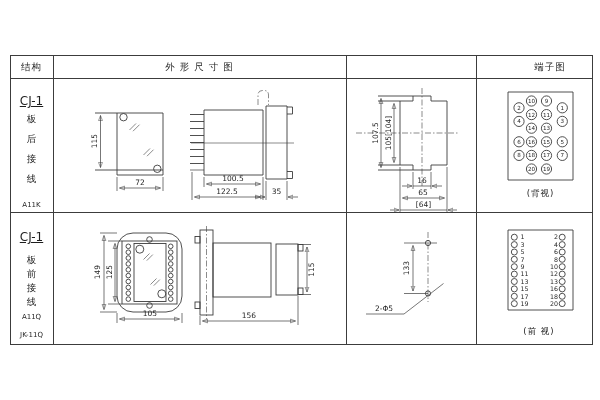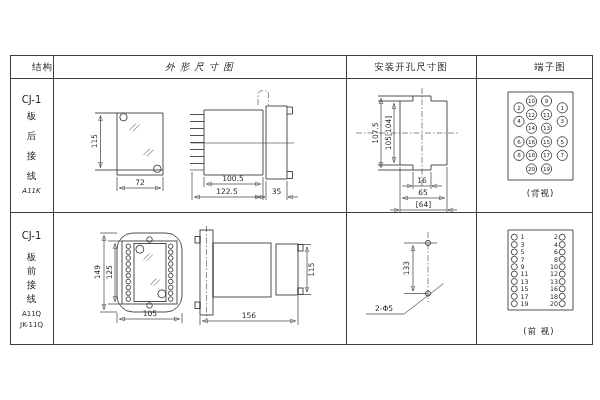--- a/index.html
+++ b/index.html
@@ -12,21 +12,21 @@
   .hline { position:absolute; height:1px; background:#3c3c3c; }
   .vline { position:absolute; width:1px; background:#3c3c3c; }
   .hdr {
     position:absolute; top:55px; height:23px; line-height:23px;
     text-align:center; font-size:9.5px; letter-spacing:1px; color:#1f1f1f;
   }
   .structcell {
     position:absolute; left:10px; width:43px; display:flex;
     flex-direction:column; align-items:center; color:#1f1f1f;
   }
-  .model { font-size:10px; }
+  .model { font-size:12px;text-decoration:underline; }
   .vchar { font-size:9.5px; }
   .code  { font-size:7px; }
   svg { position:absolute; overflow:visible; }
   svg path, svg rect, svg line, svg circle { fill:none; stroke:#3c3c3c; stroke-width:0.9; }
   svg .dimline { stroke-width:0.7; }
   svg .thin { stroke-width:0.6; }
   svg .cl { stroke-width:0.6; stroke-dasharray:6 2 1.5 2; }
   svg text { font-family:"DejaVu Sans","Liberation Sans",sans-serif; fill:#1f1f1f; stroke:none; }
   .dim { font-size:7.5px; text-anchor:middle; }
   .tnum { font-size:5.6px; text-anchor:middle; }
@@ -42,42 +42,41 @@
   <div class="hline" style="left:10px;top:55px;width:582px;"></div>
   <div class="hline" style="left:10px;top:78px;width:582px;"></div>
   <div class="hline" style="left:10px;top:212px;width:582px;"></div>
   <div class="hline" style="left:10px;top:344px;width:582px;"></div>
   <div class="vline" style="left:10px;top:55px;height:290px;"></div>
   <div class="vline" style="left:53px;top:55px;height:290px;"></div>
   <div class="vline" style="left:346px;top:55px;height:290px;"></div>
   <div class="vline" style="left:476px;top:55px;height:290px;"></div>
   <div class="vline" style="left:592px;top:55px;height:290px;"></div>
 
-  <div class="hdr" style="left:10px;width:43px;text-align:right;">结构</div>
-  <div class="hdr" style="left:53px;width:293px;font-style:italic;">外 形 尺 寸 图</div>
-  <div class="hdr" style="left:346px;width:130px;">安装开孔尺寸图</div>
+  <div class="hdr" style="left:10px;width:43px;">结构</div>
+  <div class="hdr" style="left:53px;width:293px;">外 形 尺 寸 图</div>
   <div class="hdr" style="left:476px;width:116px;margin-left:16px;">端子图</div>
 
   <div class="structcell" style="top:78px;height:134px;">
     <span class="model" style="margin-top:16px;">CJ-1</span>
     <span class="vchar" style="margin-top:5px;">板</span>
     <span class="vchar" style="margin-top:7px;">后</span>
     <span class="vchar" style="margin-top:7px;">接</span>
     <span class="vchar" style="margin-top:7px;">线</span>
-    <span class="code" style="margin-top:4px;font-style:italic;">A11K</span>
+    <span class="code" style="margin-top:15px;">A11K</span>
   </div>
 
   <div class="structcell" style="top:212px;height:132px;">
     <span class="model" style="margin-top:18px;">CJ-1</span>
     <span class="vchar" style="margin-top:10px;">板</span>
     <span class="vchar" style="margin-top:1px;">前</span>
     <span class="vchar" style="margin-top:1px;">接</span>
     <span class="vchar" style="margin-top:1px;">线</span>
     <span class="code" style="margin-top:4px;">A11Q</span>
-    <span class="code" style="margin-top:3px;">JK-11Q</span>
+    <span class="code" style="margin-top:10px;">JK-11Q</span>
   </div>
 
   <svg style="left:53px;top:78px;" width="293" height="134" viewBox="53 78 293 134">
     <defs>
       <marker id="ah" viewBox="0 0 10 10" refX="9" refY="5" markerWidth="8" markerHeight="8" orient="auto-start-reverse">
         <path d="M0,1.5 L9,5 L0,8.5 Z" fill="#3c3c3c" stroke="none"></path>
       </marker>
     </defs>
     <g>
       <path d="M95,113 H163 M95,170 H163 M117,113 V175 M163,113 V175 M117,175 H163"></path>

